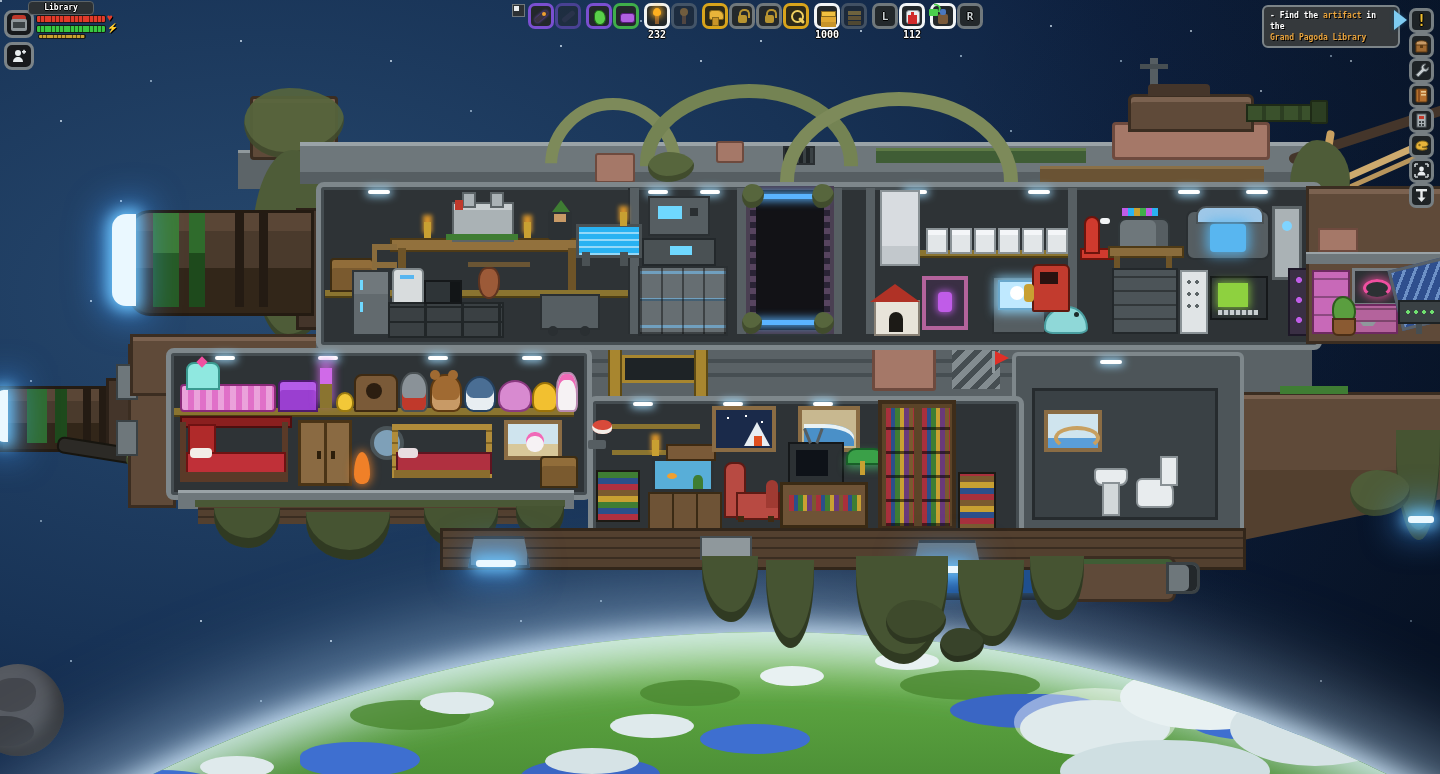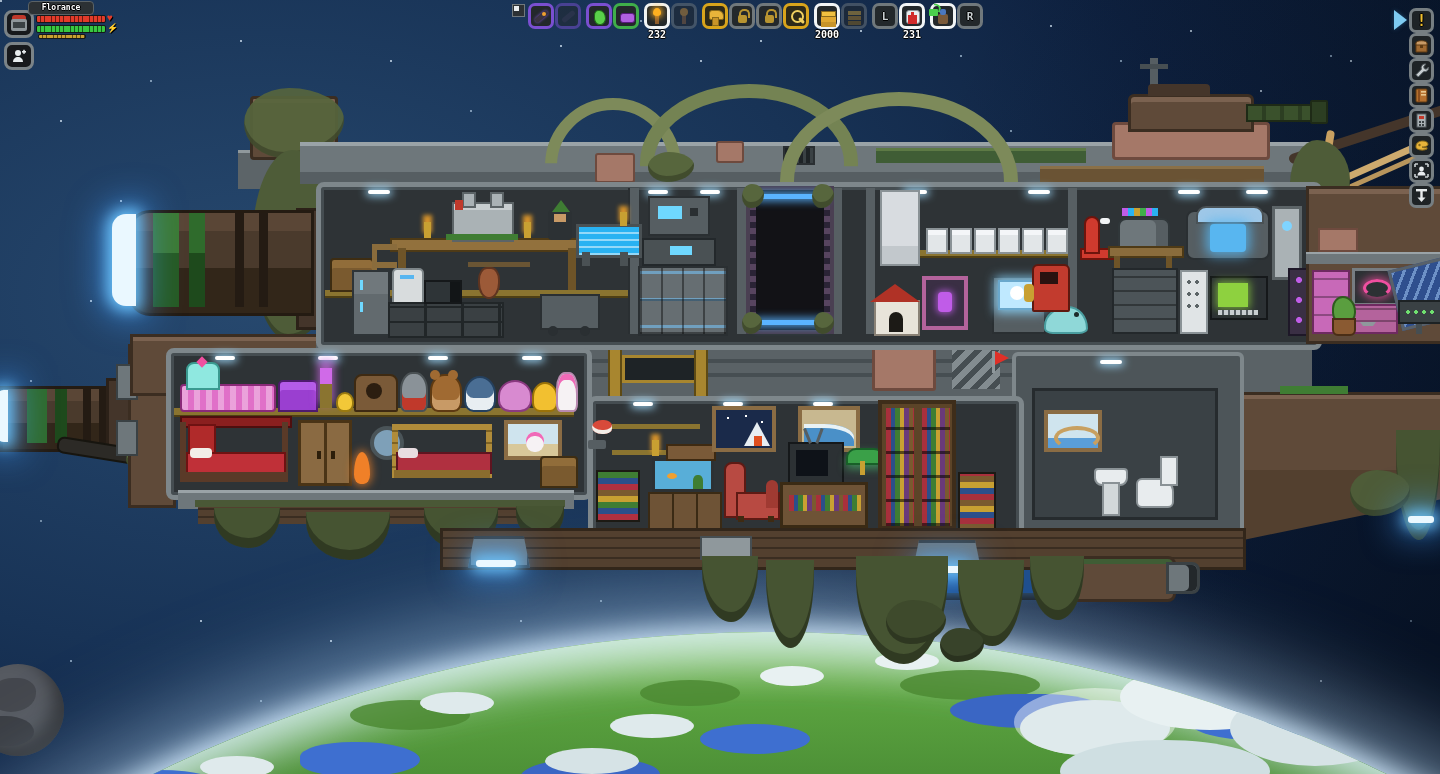--- a/index.html
+++ b/index.html
@@ -445,21 +445,21 @@
   </div>
   <div class="a btn" style="left:4px;top:42px;width:30px;height:28px;display:flex;align-items:center;justify-content:center;">
     <svg width="16" height="16" viewBox="0 0 16 16">
         <circle cx="7" cy="5" r="3" fill="#e8ecee"></circle>
         <path d="M2 14c0-3 2.2-5 5-5s5 2 5 5z" fill="#e8ecee"></path>
         <rect x="11" y="3" width="4" height="1.6" fill="#e8ecee"></rect>
         <rect x="12.2" y="1.8" width="1.6" height="4" fill="#e8ecee"></rect>
       </svg>
   </div>
   <div class="a" style="left:28px;top:1px;width:64px;height:12px;background:#2c3134;border:1px solid #5a6266;border-radius:4px;display:flex;align-items:center;justify-content:center;">
-    <span class="pxt" style="font-size:8px;line-height:8px;">Florance</span>
+    <span class="pxt" style="font-size:8px;line-height:8px;">Library</span>
   </div>
   <div class="a bar" style="left:36px;top:15px;width:70px;height:8px;background:repeating-linear-gradient(90deg,#e23b2a 0 3px,#6e1a10 3px 3.8px);border-radius:2px;"></div>
   <div class="a" style="left:107px;top:13px;color:#e23b2a;font-size:10px;line-height:10px;text-shadow:1px 1px 0 #000;">♥</div>
   <div class="a bar" style="left:36px;top:25px;width:70px;height:8px;background:repeating-linear-gradient(90deg,#38c840 0 3px,#14581a 3px 3.8px);border-radius:2px;"></div>
   <div class="a" style="left:107px;top:23px;color:#e8d040;font-size:9px;line-height:10px;text-shadow:1px 1px 0 #000;">⚡</div>
   <div class="a bar" style="left:38px;top:34px;width:48px;height:5px;background:repeating-linear-gradient(90deg,#c8a032 0 3px,#5e4a10 3px 3.8px);border-radius:2px;"></div>
 
   <div class="a" style="left:512px;top:4px;width:11px;height:11px;background:#2c3134;border:1px solid #70787c;">
     <div class="a" style="left:1px;top:1px;width:5px;height:5px;background:#e8ecee;"></div>
   </div>
@@ -506,51 +506,55 @@
         <div class="a" style="left:7px;top:3px;width:7px;height:7px;border:2px solid #b89430;border-bottom:none;border-radius:5px 5px 0 0;"></div>
       </div>
       <div class="slot gold">
         <div class="a" style="left:5px;top:4px;width:9px;height:9px;border:2px solid #f0d060;border-radius:50%;"></div>
         <div class="a" style="left:12px;top:13px;width:7px;height:3px;background:#f0d060;transform:rotate(45deg);border-radius:2px;"></div>
       </div>
     </div>
     <div class="grp">
       <div class="slot white">
         <div class="a" style="left:4px;top:5px;width:13px;height:4px;background:#f0c040;box-shadow:0 5px 0 #e0a830,0 10px 0 #c89428;border:1px solid #8a6a1a;"></div>
-        <span class="pxt cnt">2000</span>
+        <span class="pxt cnt">1000</span>
       </div>
       <div class="slot dim">
         <div class="a" style="left:4px;top:5px;width:13px;height:4px;background:#c89a30;box-shadow:0 5px 0 #a87820,0 10px 0 #8a6418;"></div>
       </div>
     </div>
     <div class="grp">
       <div class="slot" style="display:flex;align-items:center;justify-content:center;">
         <span class="pxt" style="font-size:11px;color:#c8ced0;">L</span>
       </div>
       <div class="slot white">
         <div class="a" style="left:4px;top:4px;width:12px;height:12px;background:#e8ecee;border-radius:3px;border:1px solid #8a9296;"></div>
         <div class="a" style="left:9px;top:6px;width:3px;height:9px;background:#d02a2a;box-shadow:-3px 3px 0 #d02a2a,3px 3px 0 #d02a2a,0 3px 0 #d02a2a;"></div>
-        <span class="pxt cnt">231</span>
+        <span class="pxt cnt">112</span>
       </div>
     </div>
     <div class="grp" style="margin-right:0;">
       <div class="slot white">
         <div class="a" style="left:5px;top:8px;width:10px;height:10px;background:#7a5a3a;border-radius:2px;"></div>
         <div class="a" style="left:7px;top:3px;width:6px;height:6px;background:#4a78c0;border-radius:2px;"></div>
       </div>
       <div class="slot" style="display:flex;align-items:center;justify-content:center;">
         <span class="pxt" style="font-size:11px;color:#c8ced0;">R</span>
       </div>
     </div>
   </div>
   <div class="a" style="left:928px;top:4px;width:12px;height:12px;">
     <div class="a" style="left:1px;top:5px;width:9px;height:7px;background:#4cd04c;border-radius:1px;"></div>
     <div class="a" style="left:5px;top:0;width:6px;height:6px;border:2px solid #4cd04c;border-bottom:none;border-left:none;border-radius:0 5px 0 0;transform:rotate(14deg);"></div>
   </div>
 
+  <div class="a quest" style="left:1262px;top:5px;width:122px;">
+    <span>- Find the </span><span class="hl">artifact</span><span> in the</span>
+    <div class="hl">Grand Pagoda Library</div>
+  </div>
   <div class="a" style="left:1394px;top:10px;width:0;height:0;border-top:10px solid transparent;border-bottom:10px solid transparent;border-left:13px solid #7ecbf2;filter:drop-shadow(0 0 2px #1e4a6e);"></div>
 
   <div class="a sbtn" style="left:1409px;top:8px;">
     <span class="pxt" style="color:#f0c030;font-size:15px;">!</span>
   </div>
   <div class="a sbtn" style="left:1409px;top:33px;">
     <svg width="17" height="17" viewBox="0 0 17 17">
         <path d="M3 6h11v9H3z" fill="#a06a32" stroke="#5e3a12"></path>
         <path d="M3 6c0-3 11-3 11 0v2H3z" fill="#c89a66" stroke="#5e3a12"></path>
         <rect x="7" y="8" width="3" height="3" fill="#5e3a12"></rect>

